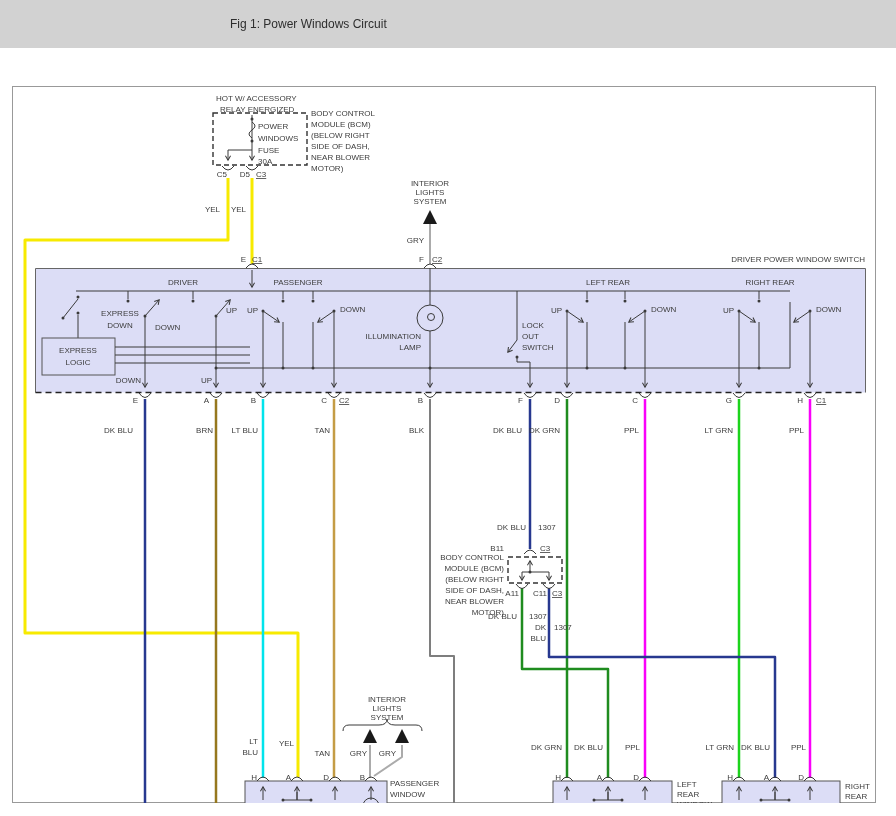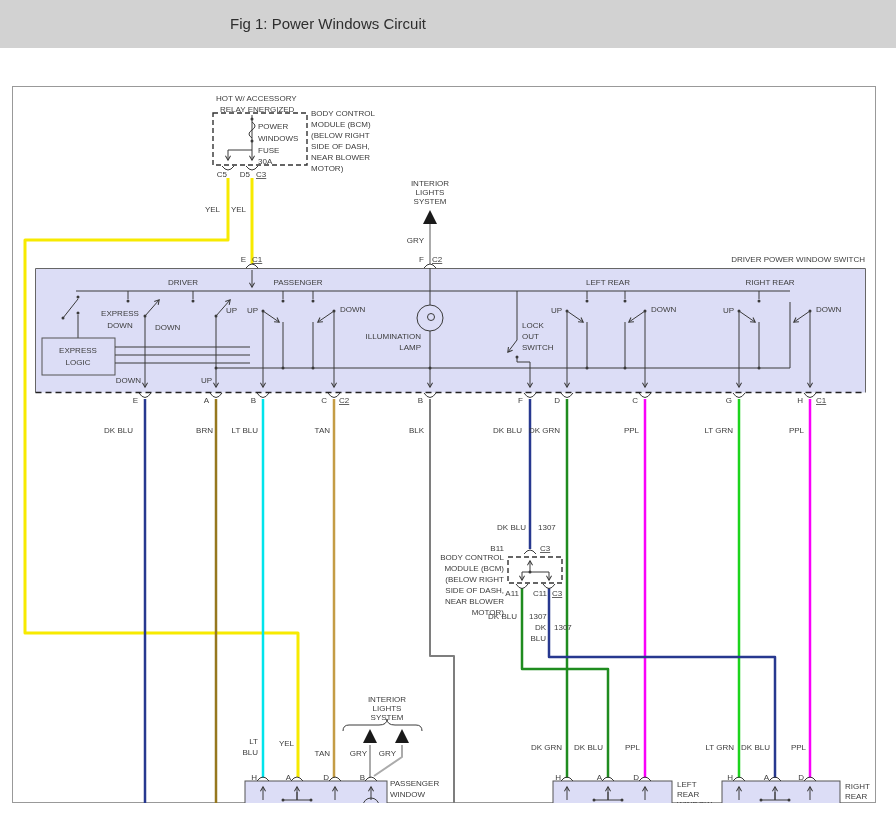--- a/index.html
+++ b/index.html
@@ -1,19 +1,19 @@
 <!DOCTYPE html>
 <html><head>
 <meta charset="utf-8">
 <style>
   html,body{margin:0;padding:0;background:#ffffff;}
   #stage{position:relative;width:896px;height:816px;background:#ffffff;overflow:hidden;
          font-family:"Liberation Sans",sans-serif;}
   #titlebar{position:absolute;left:0;top:0;width:896px;height:48px;background:#d2d2d2;}
-  #titlebar .t{position:absolute;left:230px;top:0;line-height:48px;font-size:15px;color:#2e2e2e;text-align:center;}
+  #titlebar .t{position:absolute;left:230px;top:0;line-height:48px;font-size:12px;color:#2e2e2e;text-align:center;}
   svg{position:absolute;left:0;top:0;}
   text{font-family:"Liberation Sans",sans-serif;font-size:8px;fill:#3c3c3c;}
   .end{text-anchor:end}.mid{text-anchor:middle}.u{text-decoration:underline}
   .ln{stroke:#3a3a3a;stroke-width:1;fill:none;}
   .dot{fill:#3a3a3a;stroke:none;}
   .dash{stroke:#333;stroke-width:1.4;fill:none;stroke-dasharray:5 3;}
   .wire{fill:none;stroke-linejoin:round;}
   .w2{stroke-width:2}.w25{stroke-width:2.5}.w3{stroke-width:3}
   .hump{stroke:#3a3a3a;stroke-width:1;fill:none;}
   .blkfill{fill:#1a1a1a;stroke:none;}

